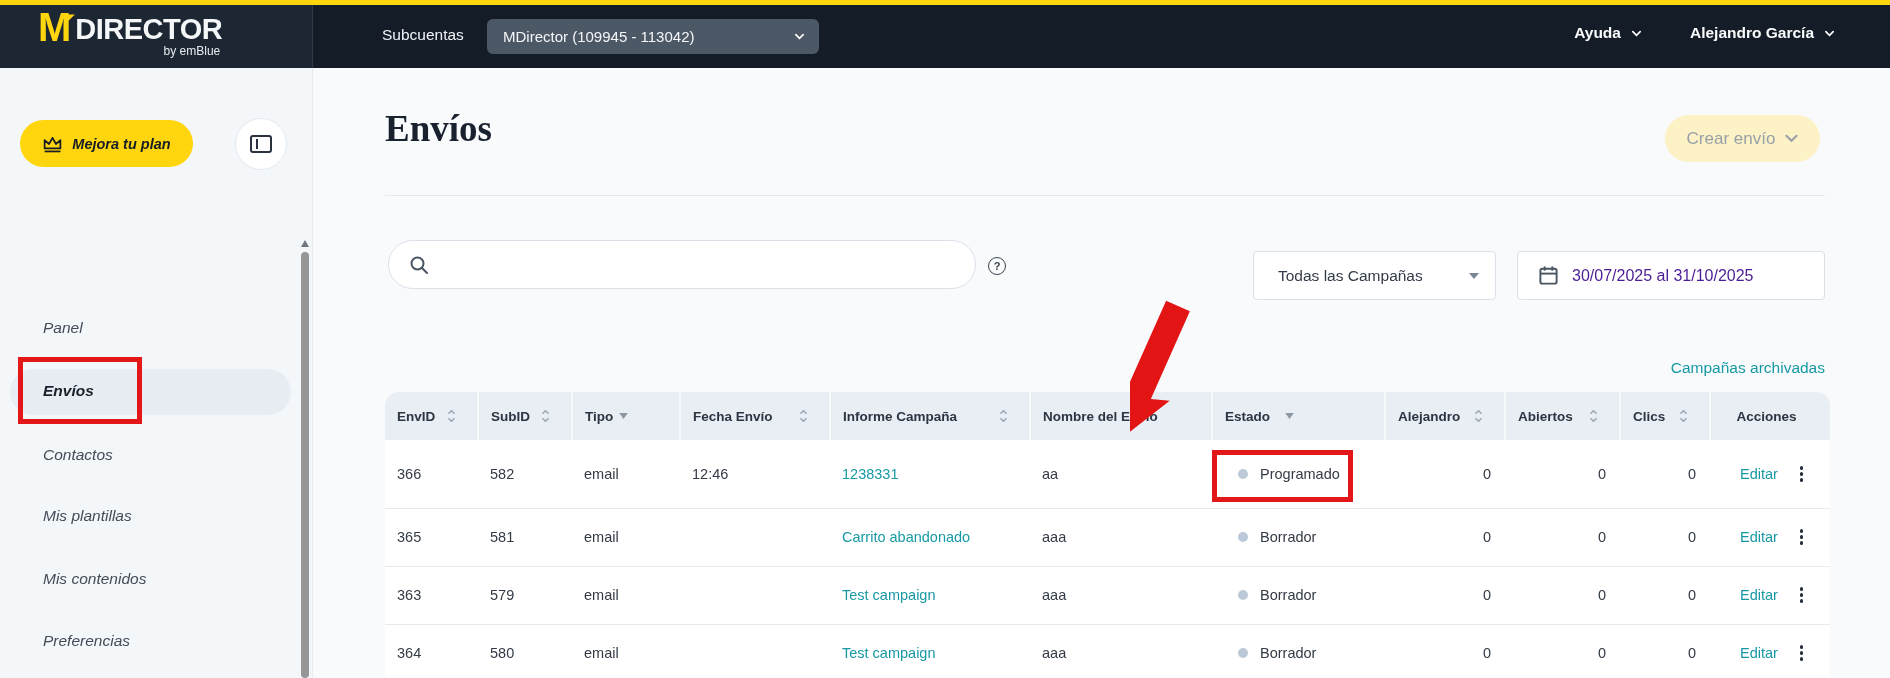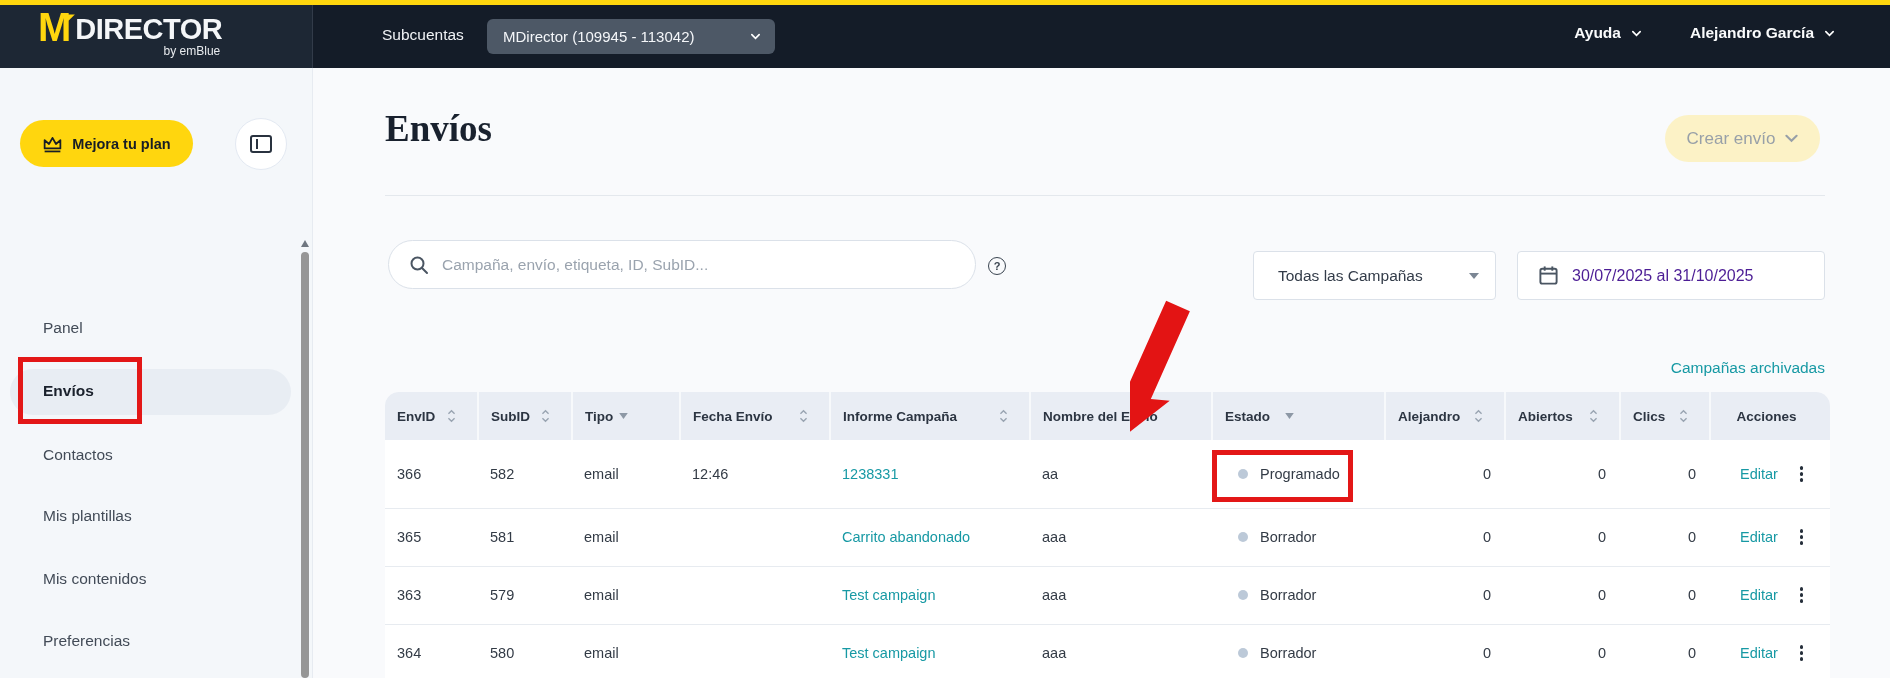--- a/index.html
+++ b/index.html
@@ -11,29 +11,29 @@
   .topbar-accent { position:absolute; left:0; top:0; width:1890px; height:5px; background:#ffd60e; }
   .topbar-left { position:absolute; left:0; top:5px; width:313px; height:63px; background:#1d2734; border-right:1px solid #323b49; }
   .logo { position:absolute; left:38px; top:8px; cursor:pointer; }
   .logo-row { display:flex; align-items:flex-end; }
   .logo-m { color:#ffd60e; font-weight:bold; font-size:40px; line-height:38px; position:relative; }
   .logo-m .m-arrow { position:absolute; right:-2px; top:2px; width:0; height:0;
     border-left:9px solid transparent; border-bottom:9px solid #ffd60e; transform:rotate(45deg); }
   .logo-name { color:#f4f6f8; font-weight:bold; font-size:29px; letter-spacing:-0.5px; line-height:34px; margin-left:4px; }
   .logo-sub { color:#e8ebee; font-size:12px; text-align:right; margin-top:-2px; padding-right:2px; }
   .subacct-label { position:absolute; left:368px; top:26px; color:#f1f3f6; font-size:15.5px;margin-left:14px; }
-  .subacct-select { position:absolute; left:487px; top:19px; width:288px; height:35px; background:#4d5866; border-radius:6px;
+  .subacct-select { position:absolute; left:487px; top:19px; width:332px; height:35px; background:#4d5866; border-radius:6px;
     display:flex; align-items:center; padding:0 14px 0 16px; cursor:pointer; }
   .subacct-select .val { color:#f4f6f9; font-size:15px; flex:1; }
   .chev { width:11px; height:11px; display:inline-block; }
   .topbar-right { position:absolute; right:55px; top:24px; display:flex; align-items:center; gap:48px; }
   .tb-menu { display:flex; align-items:center; gap:10px; color:#fafbfc; font-size:15.5px; font-weight:600; cursor:pointer; }
 
   
-  .sidebar { position:absolute; left:0; top:68px; width:313px; height:610px; background:#f4f7fa; border-right:1px solid #e7ebf1; }
+  .sidebar { position:absolute; left:0; top:68px; width:313px; height:610px; background:#f4f7fa; border-right:1px solid #e7ebf1;font-style:italic; }
   .upgrade-btn { position:absolute; left:20px; top:52px; width:173px; height:47px; border-radius:26px; background:#ffd60e;
     display:flex; align-items:center; justify-content:center; gap:9px; cursor:pointer; }
   .upgrade-btn span { font-size:14.5px; font-weight:700; color:#171d26; }
   .collapse-btn { position:absolute; left:235px; top:50px; width:52px; height:52px; border-radius:50%; background:#fff;
     border:1px solid #e3e9f2; display:flex; align-items:center; justify-content:center; cursor:pointer; }
   .collapse-glyph { width:22px; height:18px; border:2px solid #29323f; border-radius:3px; position:relative; }
   .collapse-glyph:before { content:""; position:absolute; left:4px; top:2px; bottom:2px; width:2px; background:#29323f; }
   .section-box { position:absolute; left:13px; top:178px; width:278px; height:45px; background:#fdfefe; border:2px solid #ffd60e;
     border-radius:14px; display:flex; align-items:center; padding:0 16px 0 17px; cursor:pointer; }
   .section-box .lbl { font-size:15.5px; font-weight:600; color:#1d2531; margin-left:12px; flex:1; }
@@ -169,21 +169,20 @@
   </svg>
 </div>
 
 <div class="hdr-divider"></div>
 
 <div class="search-box">
   <svg width="20" height="20" viewBox="0 0 20 20">
     <circle cx="8.5" cy="8.5" r="6" fill="none" stroke="#4a5562" stroke-width="2"></circle>
     <line x1="13" y1="13" x2="18" y2="18" stroke="#4a5562" stroke-width="2" stroke-linecap="round"></line>
   </svg>
-  <input type="text" placeholder="Campaña, envío, etiqueta, ID, SubID..." style="">
 </div>
 
 <div class="help-btn">
     <span>?</span>
   </div>
 
 <div class="pill-select campaign-select">
   <span class="val">Todas las Campañas</span>
   <span class="tri-down"></span>
 </div>

